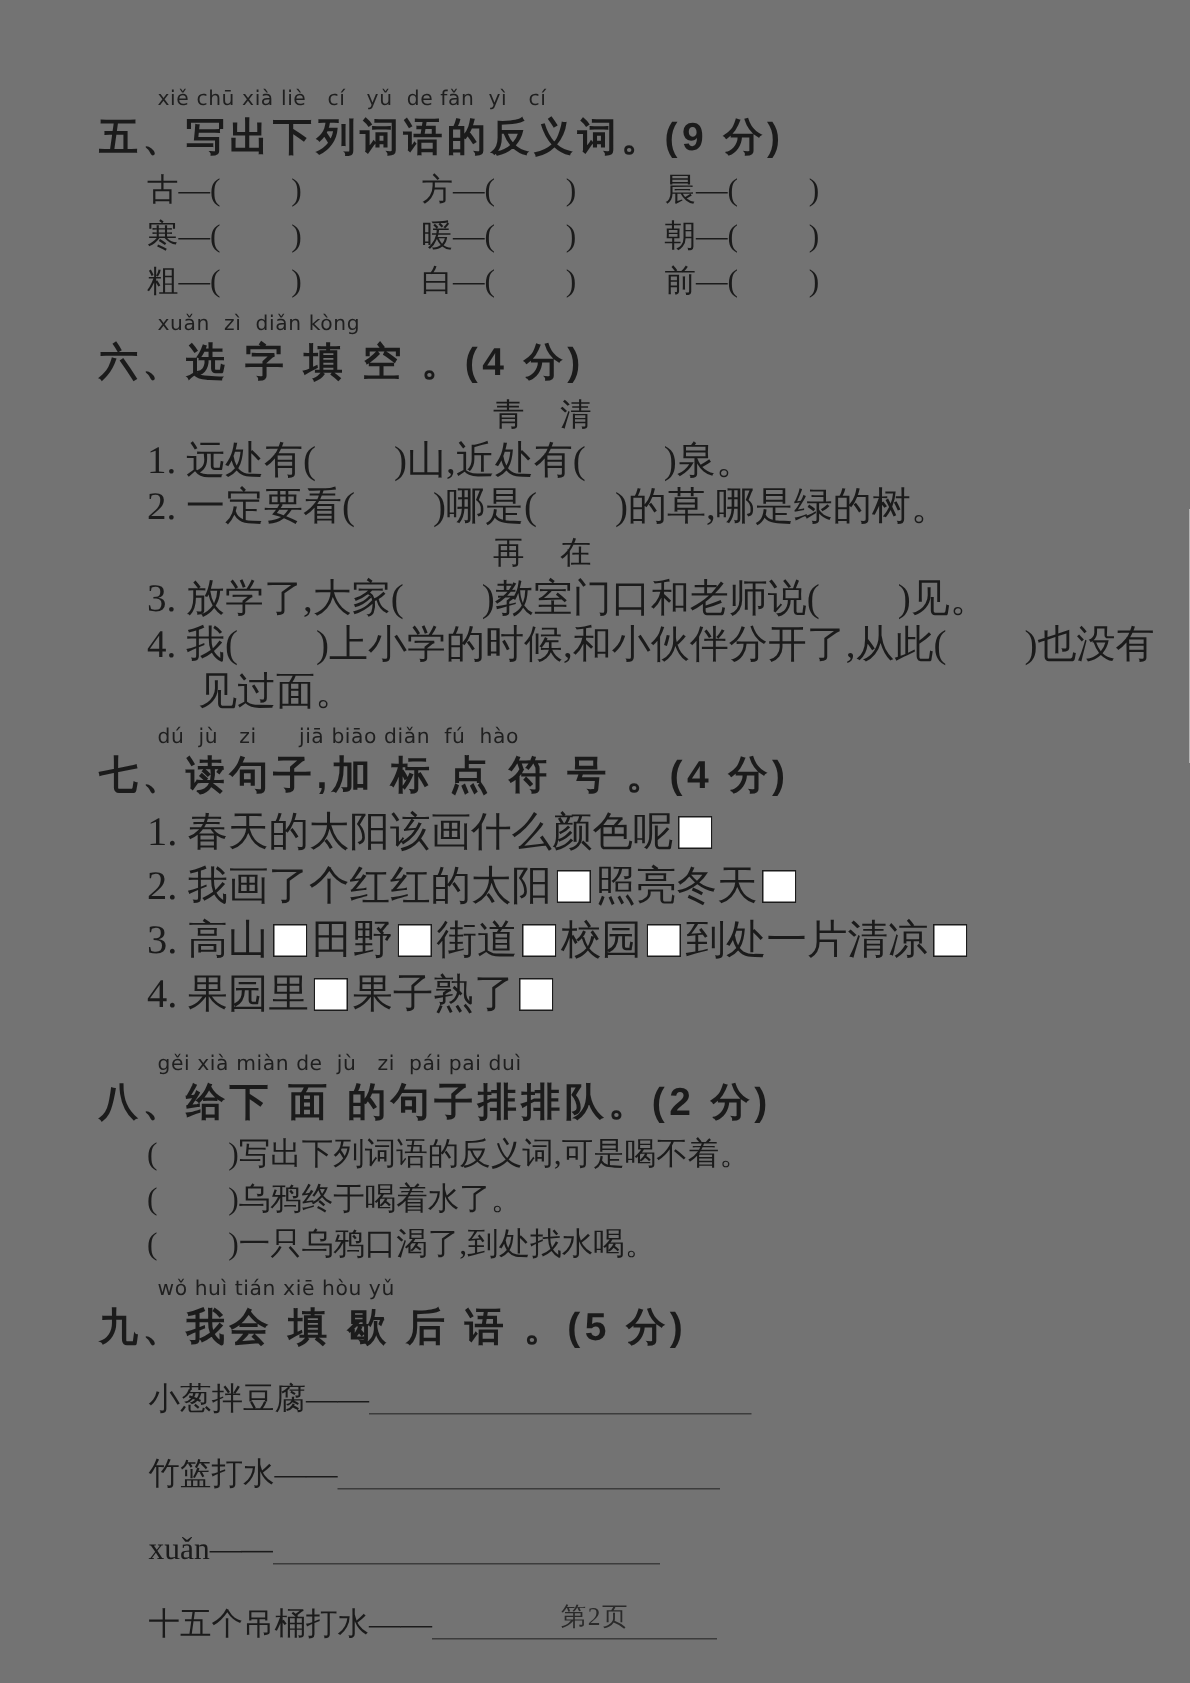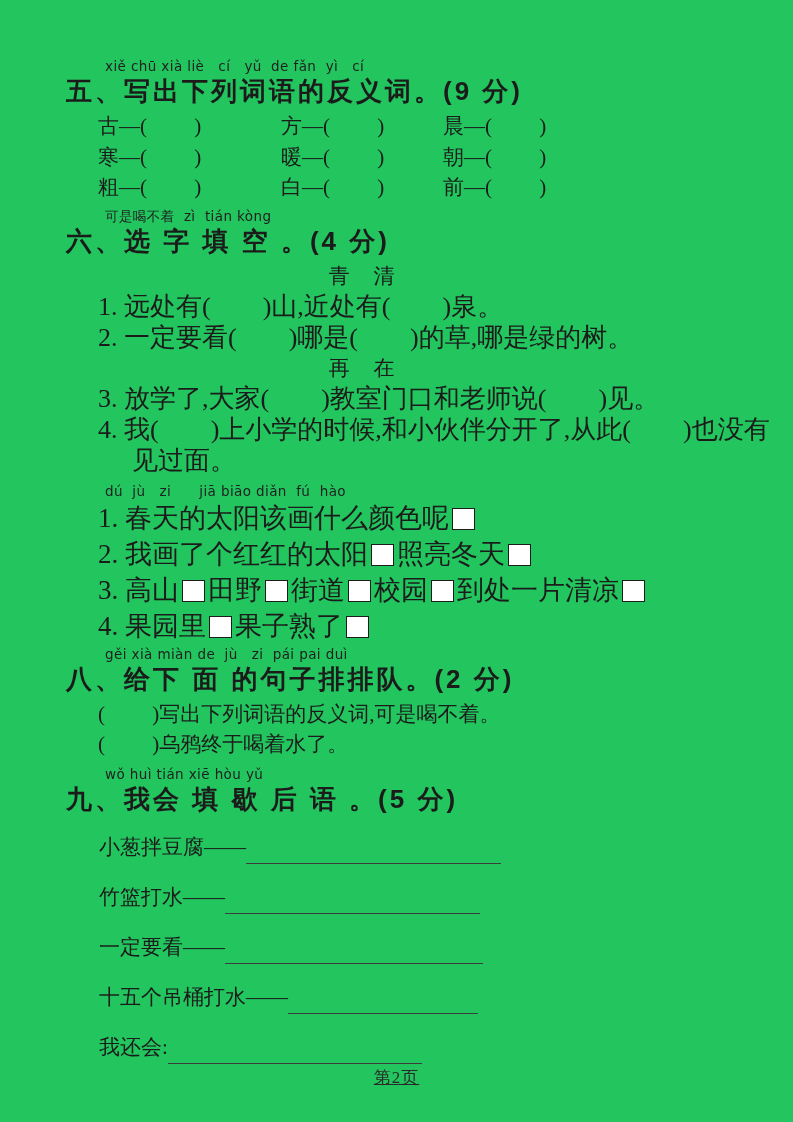--- a/index.html
+++ b/index.html
@@ -1,35 +1,35 @@
 <!DOCTYPE html>
 <html><head>
 <meta charset="utf-8">
 <style>
   * { margin:0; padding:0; box-sizing:border-box; }
   html,body { background:#e9e9e9; }
   .page {
     width:793px; height:1122px; margin:0 auto; position:relative;
-    background:#22c55e; color:#1b1b1b; overflow:hidden;
+    background:#737373; color:#1b1b1b; overflow:hidden;
     font-family:"Liberation Serif","DejaVu Serif",serif;
   }
   .content { padding:57px 44px 0 66px; }
 
   .pinyin {
     font-family:"DejaVu Sans","Liberation Sans",sans-serif;
     font-size:13.5px; line-height:18px; color:#1f1f1f;
     margin-left:39px; white-space:pre; letter-spacing:0.4px;
   }
   .sec-title {
     font-family:Liberation Sans, sans-serif;
     font-size:26px; line-height:30px; font-weight:700;
     letter-spacing:3px; white-space:pre; margin:1px 0 5px 0;
   }
   section { display:block; }
-  .mt2{margin-top:2px;} .mt4{margin-top:1px;} .mt6{margin-top:6px;}
+  .mt2{margin-top:2px;} .mt4{margin-top:20px;} .mt6{margin-top:6px;}
 
   
   .ant-grid {
     display:grid; grid-template-columns:183px 162px auto;
     margin:2px 0 4px 32px; font-size:21px; line-height:30.5px; white-space:pre;
   }
 
   
   .sent { font-size:26px; line-height:31px; white-space:pre; margin-left:32px; }
   .sent.cont { margin-left:66px; }
@@ -42,29 +42,29 @@
     display:inline-block; width:23px; height:22px;
     border:1.6px solid #1c1c1c; background:#fff;
     vertical-align:-3px; margin:0 3px;
   }
 
   
   .sent8 { font-size:21px; line-height:30px; white-space:pre; margin-left:32px; }
 
   
   .idiom { font-size:21px; line-height:34px; margin-left:33px;
-           display:flex; align-items:flex-end; white-space:pre;margin-top:16px; }
+           display:flex; align-items:flex-start; white-space:pre;margin-top:16px; }
   .blank { display:inline-block; border-bottom:1.6px solid #3c3c3c;
            height:28px; }
   .bl-1{width:255px;} .bl-2{width:255px;} .bl-3{width:258px;}
   .bl-4{width:190px;} .bl-5{width:254px;}
 
   .footer {
     position:absolute; left:0; right:0; top:1066px; text-align:center;
-    font-size:17px; color:#2a2a2a; letter-spacing:1px;text-decoration:underline;
+    font-size:17px; color:#2a2a2a; letter-spacing:1px;
   }
 </style>
 </head>
 <body>
 
 <div class="page">
   <div class="content">
 
     <section>
       <div class="pinyin">xiě chū xià liè   cí   yǔ  de fǎn  yì   cí</div>
@@ -76,52 +76,54 @@
         <span>寒—(         )</span>
         <span>暖—(         )</span>
         <span>朝—(         )</span>
         <span>粗—(         )</span>
         <span>白—(         )</span>
         <span>前—(         )</span>
       </div>
     </section>
 
     <section class="mt2">
-      <div class="pinyin">可是喝不着  zì  tián kòng</div>
+      <div class="pinyin">xuǎn  zì  diǎn kòng</div>
       <h2 class="sec-title">六、选 字 填 空 。(4 分)</h2>
       <div class="choice">青   清</div>
       <div class="sent">1. 远处有(        )山,近处有(        )泉。</div>
       <div class="sent">2. 一定要看(        )哪是(        )的草,哪是绿的树。</div>
       <div class="choice">再   在</div>
       <div class="sent">3. 放学了,大家(        )教室门口和老师说(        )见。</div>
       <div class="sent">4. 我(        )上小学的时候,和小伙伴分开了,从此(        )也没有</div>
       <div class="sent cont">见过面。</div>
     </section>
 
     <section class="mt6">
       <div class="pinyin">dú  jù   zi      jiā biāo diǎn  fú  hào</div>
+      <h2 class="sec-title">七、读句子,加 标 点 符 号 。(4 分)</h2>
       <div class="sent7"><span>1. 春天的太阳该画什么颜色呢</span><span class="pbox"></span></div>
       <div class="sent7"><span>2. 我画了个红红的太阳</span><span class="pbox"></span><span>照亮冬天</span><span class="pbox"></span></div>
       <div class="sent7"><span>3. 高山</span><span class="pbox"></span><span>田野</span><span class="pbox"></span><span>街道</span><span class="pbox"></span><span>校园</span><span class="pbox"></span><span>到处一片清凉</span><span class="pbox"></span></div>
       <div class="sent7"><span>4. 果园里</span><span class="pbox"></span><span>果子熟了</span><span class="pbox"></span></div>
     </section>
 
     <section class="mt4">
       <div class="pinyin">gěi xià miàn de  jù   zi  pái pai duì</div>
       <h2 class="sec-title">八、给下 面 的句子排排队。(2 分)</h2>
       <div class="sent8">(         )写出下列词语的反义词,可是喝不着。</div>
       <div class="sent8">(         )乌鸦终于喝着水了。</div>
+      <div class="sent8">(         )一只乌鸦口渴了,到处找水喝。</div>
     </section>
 
     <section class="mt6">
       <div class="pinyin">wǒ huì tián xiē hòu yǔ</div>
       <h2 class="sec-title">九、我会 填 歇 后 语 。(5 分)</h2>
       <div class="idiom"><span>小葱拌豆腐——</span><span class="blank bl-1"></span></div>
       <div class="idiom"><span>竹篮打水——</span><span class="blank bl-2"></span></div>
-      <div class="idiom"><span>一定要看——</span><span class="blank bl-3"></span></div>
+      <div class="idiom"><span>xuǎn——</span><span class="blank bl-3"></span></div>
       <div class="idiom"><span>十五个吊桶打水——</span><span class="blank bl-4"></span></div>
       <div class="idiom"><span>我还会:</span><span class="blank bl-5"></span></div>
     </section>
 
   </div>
 
   <div class="footer">第2页</div>
 </div>
 
 </body></html>

